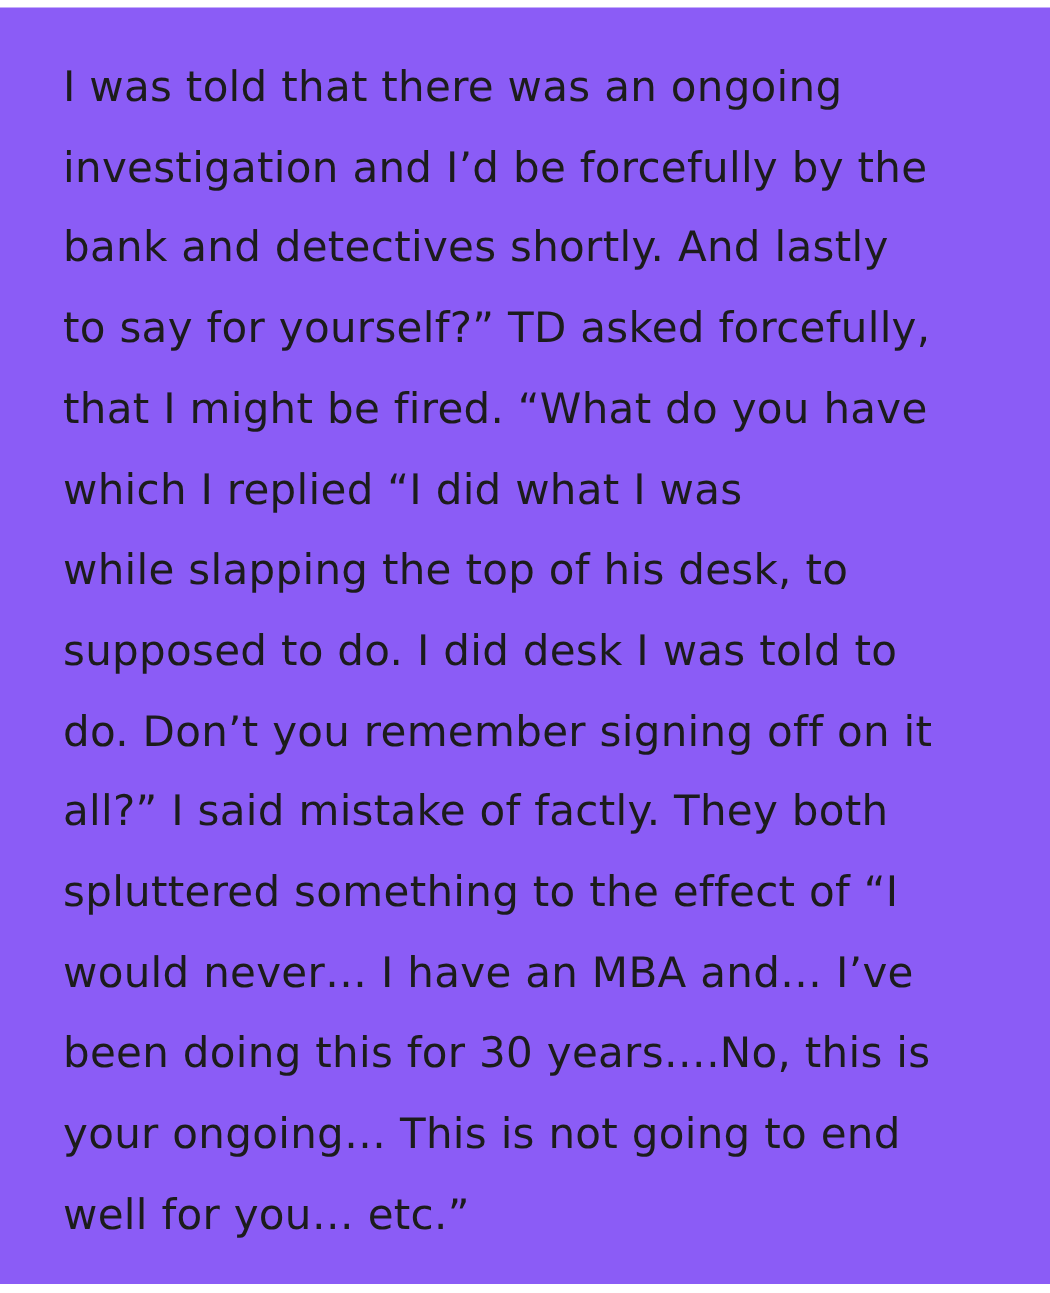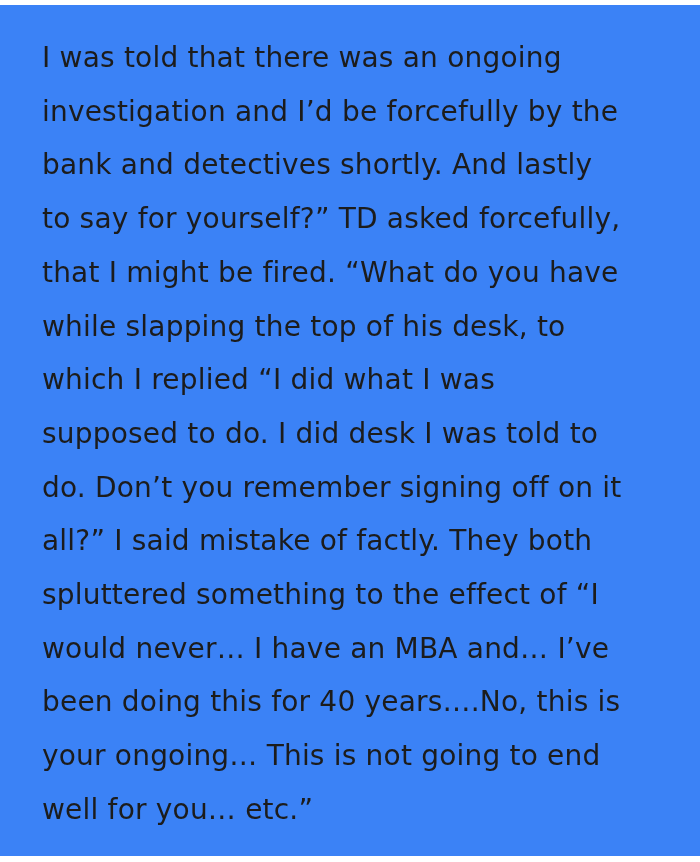--- a/index.html
+++ b/index.html
@@ -7,44 +7,44 @@
     width: 700px;
     height: 862px;
     background: #ffffff;
     overflow: hidden;
     font-family: "DejaVu Sans", sans-serif;
   }
   .card {
     box-sizing: border-box;
     margin: 5px 0 6px 0;
     height: 851px;
-    background: #3b82f6;
+    background: #8b5cf6;
     padding: 26px 31px 0 42px;
   }
   .story-line {
     font-size: 28px;
     line-height: 53.7px;
     color: #1c1c1c;
     letter-spacing: 0.2px;
     white-space: nowrap;
     font-weight: 400;
   }
 </style>
 </head>
 <body>
 
 <div class="card">
   <div class="story-line">I was told that there was an ongoing</div>
   <div class="story-line">investigation and I’d be forcefully by the</div>
   <div class="story-line">bank and detectives shortly. And lastly</div>
   <div class="story-line">to say for yourself?” TD asked forcefully,</div>
   <div class="story-line">that I might be fired. “What do you have</div>
+  <div class="story-line">which I replied “I did what I was</div>
   <div class="story-line">while slapping the top of his desk, to</div>
-  <div class="story-line">which I replied “I did what I was</div>
   <div class="story-line">supposed to do. I did desk I was told to</div>
   <div class="story-line">do. Don’t you remember signing off on it</div>
   <div class="story-line">all?” I said mistake of factly. They both</div>
   <div class="story-line">spluttered something to the effect of “I</div>
   <div class="story-line">would never… I have an MBA and… I’ve</div>
-  <div class="story-line">been doing this for 40 years….No, this is</div>
+  <div class="story-line">been doing this for 30 years….No, this is</div>
   <div class="story-line">your ongoing… This is not going to end</div>
   <div class="story-line">well for you… etc.”</div>
 </div>
 
 </body></html>

